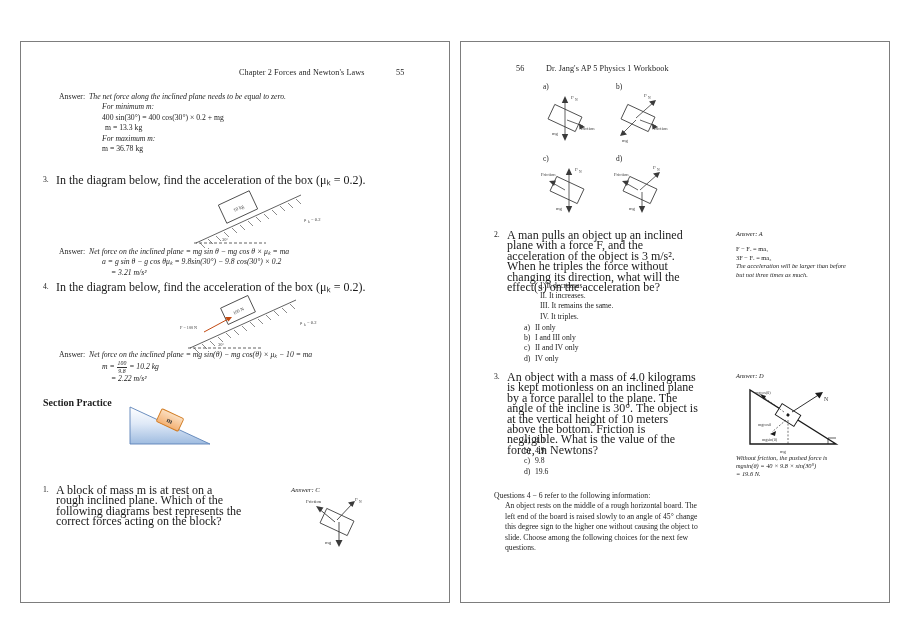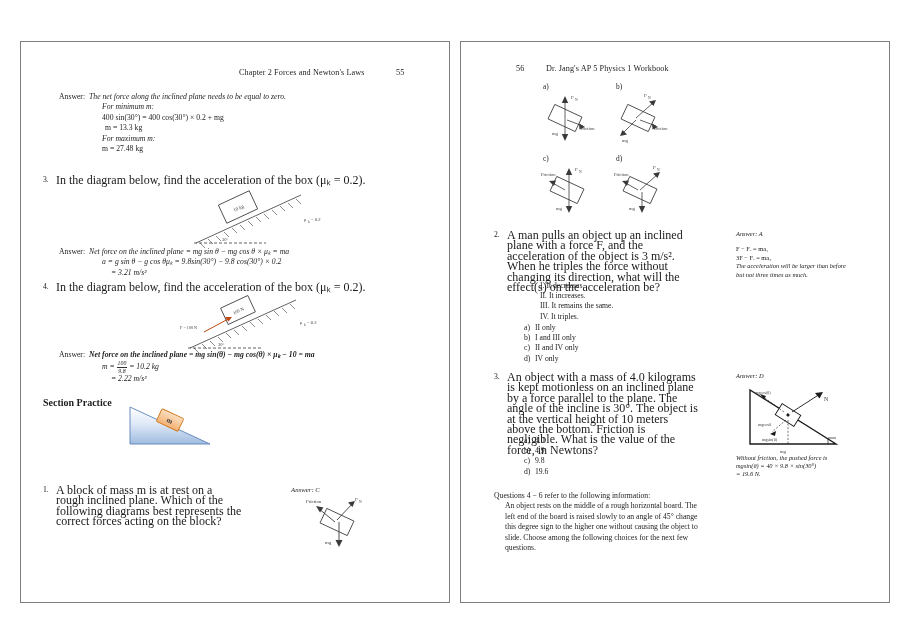--- a/index.html
+++ b/index.html
@@ -98,21 +98,21 @@
       <div class="blk" style="left:38px; top:50px; width:330px;">
         <div style="display:flex;">
           <span class="ans-label">Answer:</span>
           <span class="it" style="margin-left:4px;">The net force along the inclined plane needs to be equal to zero.</span>
         </div>
         <div style="margin-left:43px;">
           <div class="it nowrap">For minimum m:</div>
           <div class="nowrap">400 sin(30°) = 400 cos(30°) × 0.2 + mg</div>
           <div class="nowrap" style="padding-left:3px;">m = 13.3 kg</div>
           <div class="it nowrap">For maximum m:</div>
-          <div class="nowrap">m = 27.48 kg</div>
+          <div class="nowrap">m = 36.78 kg</div>
         </div>
       </div>
 
       <div class="qrow" style="left:22px; top:133px; width:380px;">
         <div class="qnum">3.</div>
         <div class="qtxt">In the diagram below, find the acceleration of the box (μₖ = 0.2).</div>
       </div>
 
       <div class="fig" style="left:165px; top:145px;">
         <svg width="145" height="62" viewBox="0 0 145 62">
@@ -194,21 +194,21 @@
           <text class="lbl" x="124" y="32" font-size="4.6">μ</text>
           <text class="lbl" x="128" y="33.5" font-size="3.4">k</text>
           <text class="lbl" x="131" y="32" font-size="4.6">= 0.2</text>
           <text class="lbl" x="42" y="54" font-size="4.4">30°</text>
         </svg>
       </div>
 
       <div class="blk" style="left:38px; top:308px; width:360px;">
         <div style="display:flex;">
           <span>Answer:</span>
-          <span class="it nowrap" style="margin-left:4px;font-weight:bold;">Net force on the inclined plane = mg sin(θ) − mg cos(θ) × μₖ − 10 = ma</span>
+          <span class="it nowrap" style="margin-left:4px;">Net force on the inclined plane = mg sin(θ) − mg cos(θ) × μₖ − 10 = ma</span>
         </div>
         <div class="it nowrap" style="margin-left:43px; line-height:12px;">
           <span>m = </span><span class="frac"><span class="num">100</span><span class="den">9.8</span></span><span> = 10.2 kg</span>
         </div>
         <div class="it nowrap" style="margin-left:52px;">= 2.22 m/s²</div>
       </div>
 
       <div class="blk bold" style="left:22px; top:356px; font-size:10px;">Section Practice</div>
 
       <div class="fig" style="left:105px; top:360px;">

